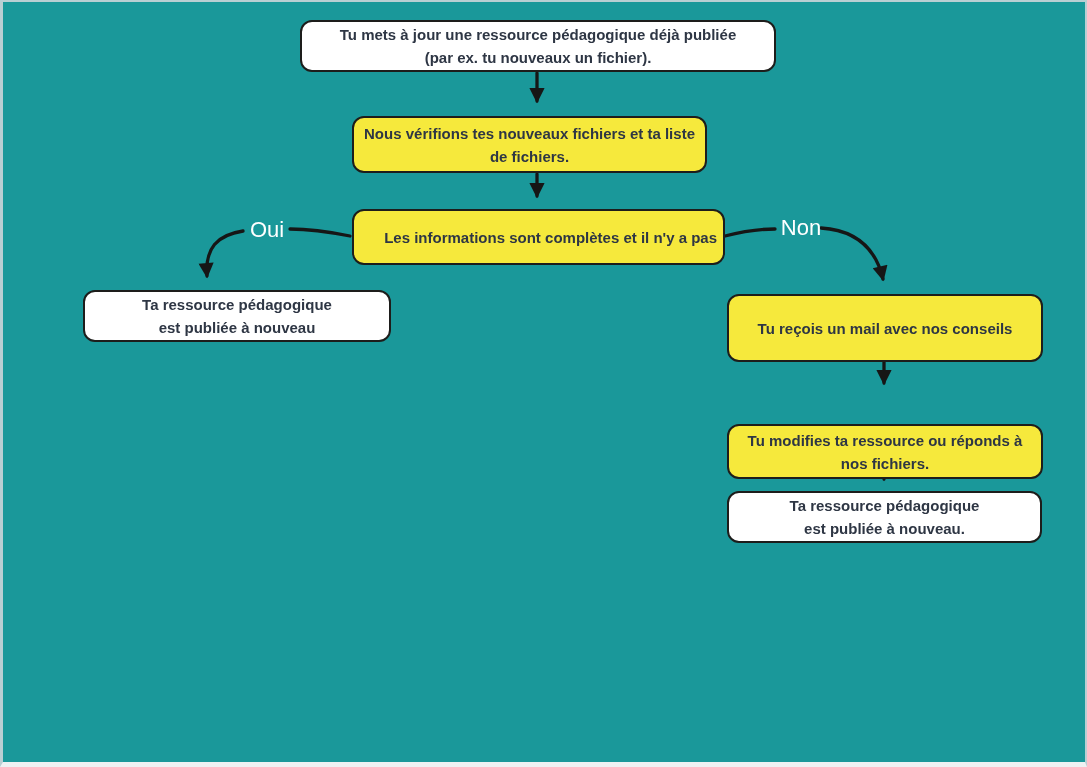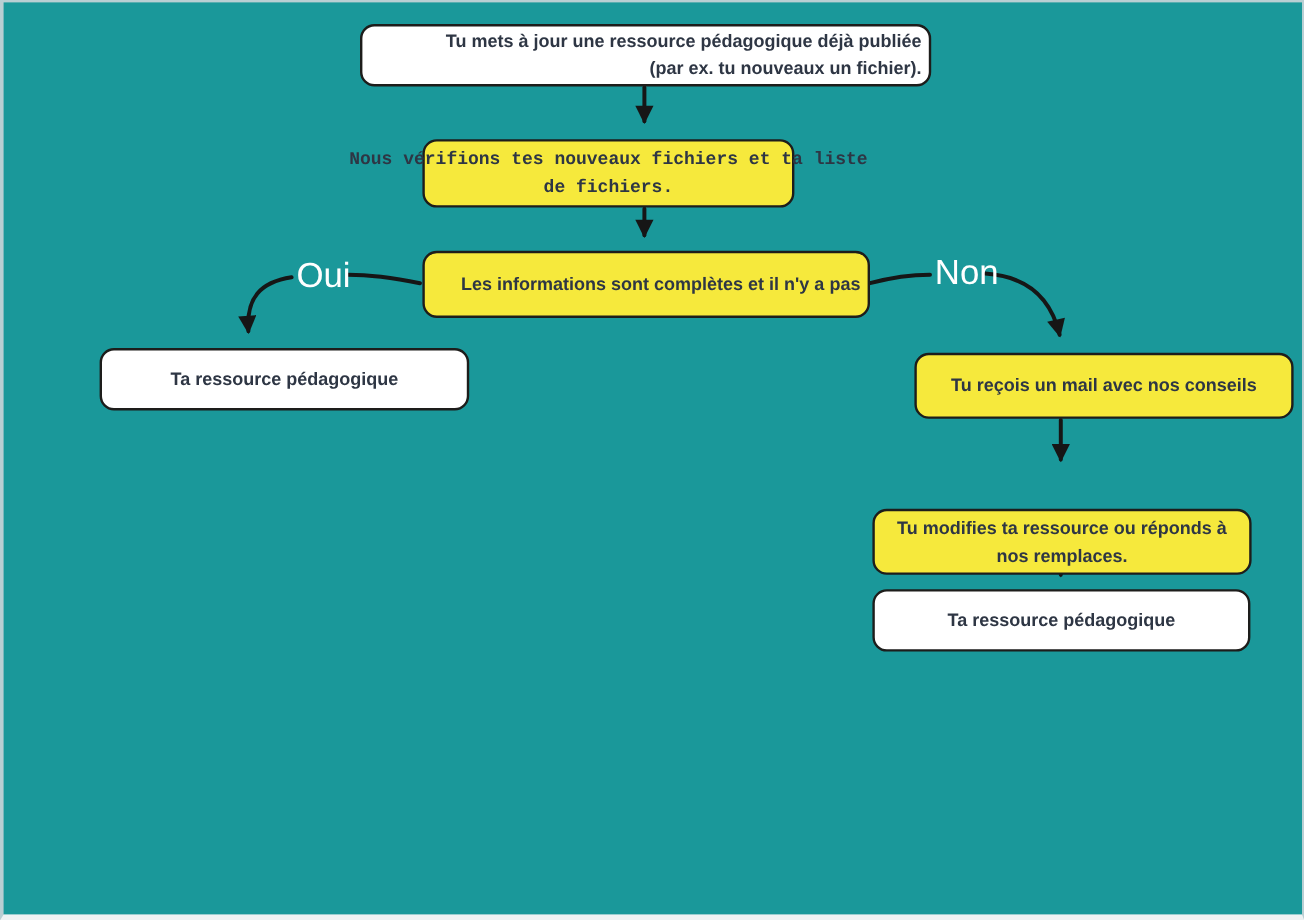--- a/index.html
+++ b/index.html
@@ -56,21 +56,21 @@
   }
   .node .line {
     display: block;
     white-space: nowrap;
   }
   .node.white { background: var(--node-white, #ffffff); }
   .node.yellow { background: var(--node-yellow, #f6e93c); }
   .edge-label {
     position: absolute;
     color: var(--edge-label-color, #ffffff);
-    font-size: 29px;
+    font-size: 22px;
     font-weight: 400;
     line-height: 26px;
     text-align: center;
   }
 </style>
 </head>
 <body>
 
 <div class="canvas">
 
@@ -83,48 +83,50 @@
     <path class="edge" marker-end="url(#ah)" d="M534,71 L534,99"></path>
     <path class="edge" marker-end="url(#ah)" d="M534,172 L534,194"></path>
     <path class="edge" d="M347,234 C322,229 303,227 287,227"></path>
     <path class="edge" marker-end="url(#ah)" d="M240,229 C214,233 202,246 204,274"></path>
     <path class="edge" d="M722,234 C741,229 757,227 772,227"></path>
     <path class="edge" marker-end="url(#ah)" d="M818,226 C849,228 872,243 880,277"></path>
     <path class="edge" marker-end="url(#ah)" d="M881,348 L881,381"></path>
     <path class="edge" marker-end="url(#ah)" d="M881,454 L881,477"></path>
   </svg>
 
-  <div class="node white" style="left:297px; top:18px; width:476px; height:52px;align-items:flex-end;">
+  <div class="node white" style="left:297px; top:18px; width:476px; height:52px;">
     <span class="line">Tu mets à jour une ressource pédagogique déjà publiée</span>
     <span class="line">(par ex. tu nouveaux un fichier).</span>
   </div>
 
-  <div class="node yellow" style="left:349px; top:114px; width:310px; height:57px;font-family:Liberation Mono, monospace;">
+  <div class="node yellow" style="left:349px; top:114px; width:355px; height:57px;">
     <span class="line">Nous vérifions tes nouveaux fichiers et ta liste</span>
     <span class="line">de fichiers.</span>
   </div>
 
   <div class="node yellow" style="left:349px; top:207px; width:373px; height:56px;align-items:flex-end;">
     <span class="line">Les informations sont complètes et il n'y a pas</span>
   </div>
 
   <div class="node white" style="left:80px; top:288px; width:308px; height:52px;">
     <span class="line">Ta ressource pédagogique</span>
+    <span class="line">est publiée à nouveau</span>
   </div>
 
-  <div class="node yellow" style="left:724px; top:292px; width:316px; height:55px;margin-left:35px;">
+  <div class="node yellow" style="left:724px; top:292px; width:316px; height:68px;">
     <span class="line">Tu reçois un mail avec nos conseils</span>
   </div>
 
   <div class="node yellow" style="left:724px; top:398px; width:316px; height:55px;margin-top:24px;">
     <span class="line">Tu modifies ta ressource ou réponds à</span>
-    <span class="line">nos remplaces.</span>
+    <span class="line">nos fichiers.</span>
   </div>
 
   <div class="node white" style="left:724px; top:489px; width:315px; height:52px;">
     <span class="line">Ta ressource pédagogique</span>
+    <span class="line">est publiée à nouveau.</span>
   </div>
 
   <div class="edge-label" style="left:244px; top:215px; width:40px;">Oui</div>
 
   <div class="edge-label" style="left:776px; top:213px; width:44px;">Non</div>
 
 </div>
 
 </body></html>

